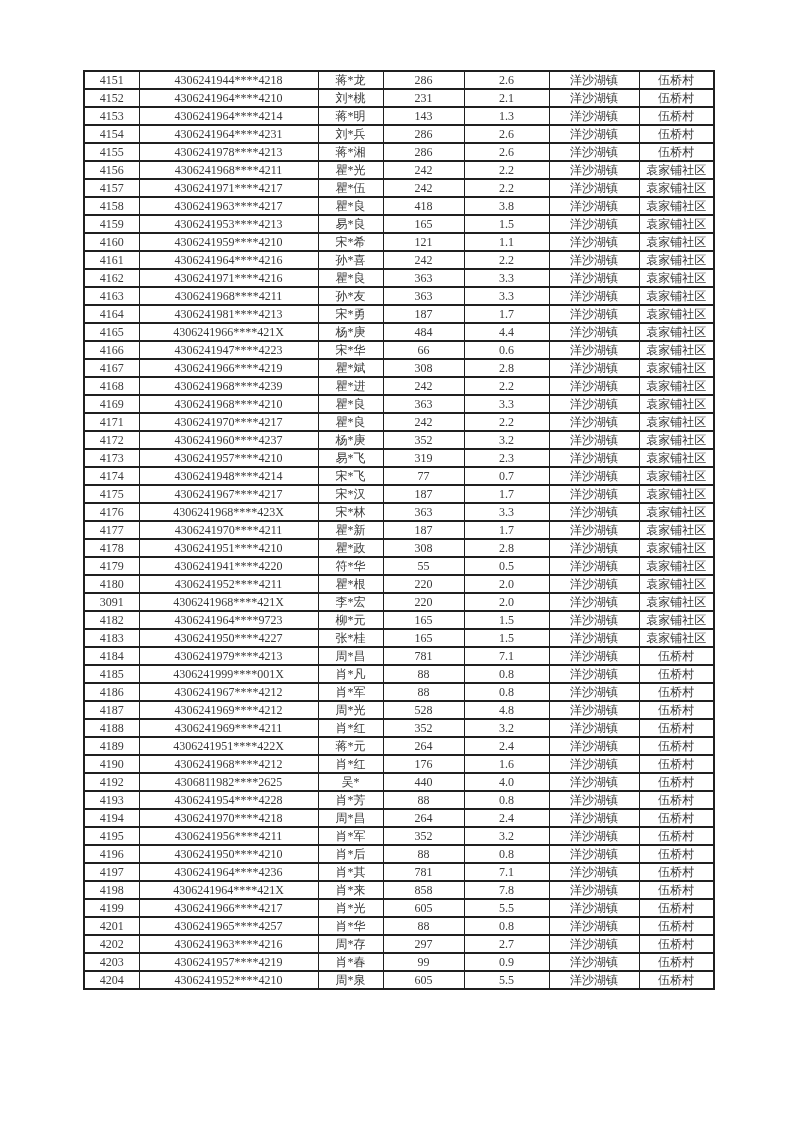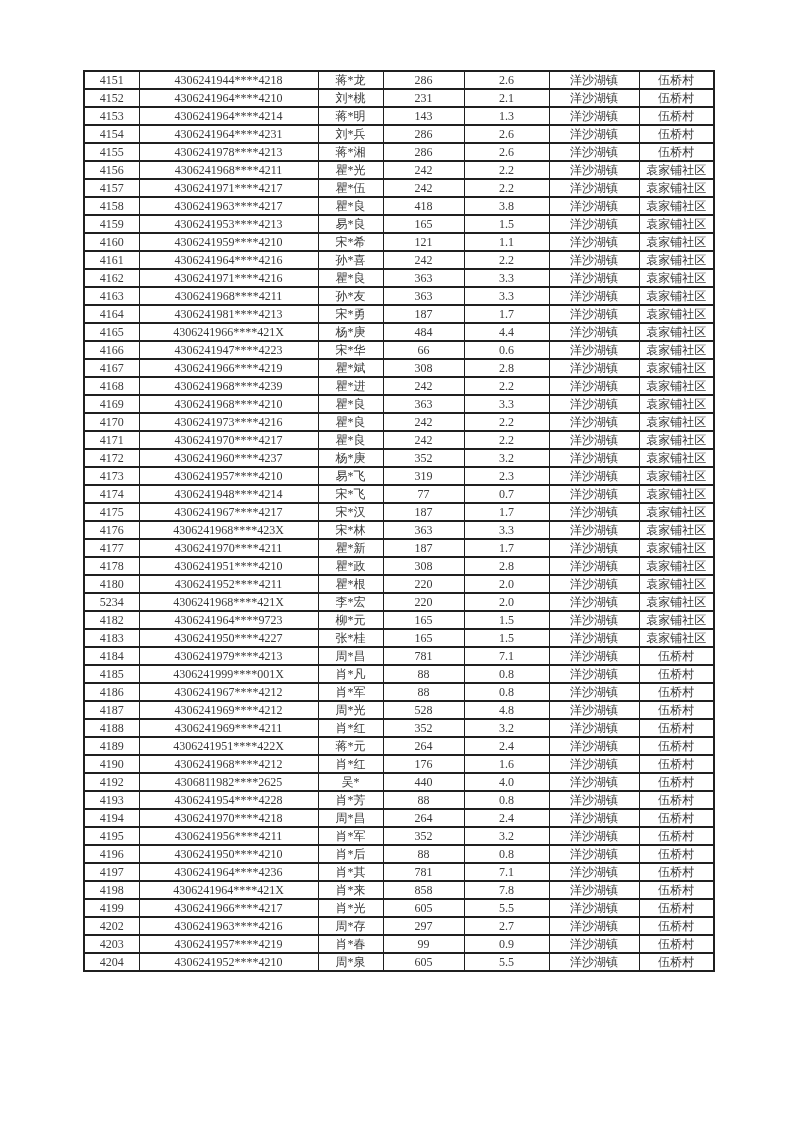--- a/index.html
+++ b/index.html
@@ -223,29 +223,20 @@
         <tr>
           <td>4169</td>
           <td>4306241968****4210</td>
           <td>瞿*良</td>
           <td>363</td>
           <td>3.3</td>
           <td>洋沙湖镇</td>
           <td>袁家铺社区</td>
         </tr>
         <tr>
-          <td>4170</td>
-          <td>4306241973****4216</td>
-          <td>瞿*良</td>
-          <td>242</td>
-          <td>2.2</td>
-          <td>洋沙湖镇</td>
-          <td>袁家铺社区</td>
-        </tr>
-        <tr>
           <td>4171</td>
           <td>4306241970****4217</td>
           <td>瞿*良</td>
           <td>242</td>
           <td>2.2</td>
           <td>洋沙湖镇</td>
           <td>袁家铺社区</td>
         </tr>
         <tr>
           <td>4172</td>
@@ -304,30 +295,39 @@
         <tr>
           <td>4178</td>
           <td>4306241951****4210</td>
           <td>瞿*政</td>
           <td>308</td>
           <td>2.8</td>
           <td>洋沙湖镇</td>
           <td>袁家铺社区</td>
         </tr>
         <tr>
+          <td>4179</td>
+          <td>4306241941****4220</td>
+          <td>符*华</td>
+          <td>55</td>
+          <td>0.5</td>
+          <td>洋沙湖镇</td>
+          <td>袁家铺社区</td>
+        </tr>
+        <tr>
           <td>4180</td>
           <td>4306241952****4211</td>
           <td>瞿*根</td>
           <td>220</td>
           <td>2.0</td>
           <td>洋沙湖镇</td>
           <td>袁家铺社区</td>
         </tr>
         <tr>
-          <td>5234</td>
+          <td>3091</td>
           <td>4306241968****421X</td>
           <td>李*宏</td>
           <td>220</td>
           <td>2.0</td>
           <td>洋沙湖镇</td>
           <td>袁家铺社区</td>
         </tr>
         <tr>
           <td>4182</td>
           <td>4306241964****9723</td>
@@ -475,20 +475,29 @@
         <tr>
           <td>4199</td>
           <td>4306241966****4217</td>
           <td>肖*光</td>
           <td>605</td>
           <td>5.5</td>
           <td>洋沙湖镇</td>
           <td>伍桥村</td>
         </tr>
         <tr>
+          <td>4201</td>
+          <td>4306241965****4257</td>
+          <td>肖*华</td>
+          <td>88</td>
+          <td>0.8</td>
+          <td>洋沙湖镇</td>
+          <td>伍桥村</td>
+        </tr>
+        <tr>
           <td>4202</td>
           <td>4306241963****4216</td>
           <td>周*存</td>
           <td>297</td>
           <td>2.7</td>
           <td>洋沙湖镇</td>
           <td>伍桥村</td>
         </tr>
         <tr>
           <td>4203</td>

